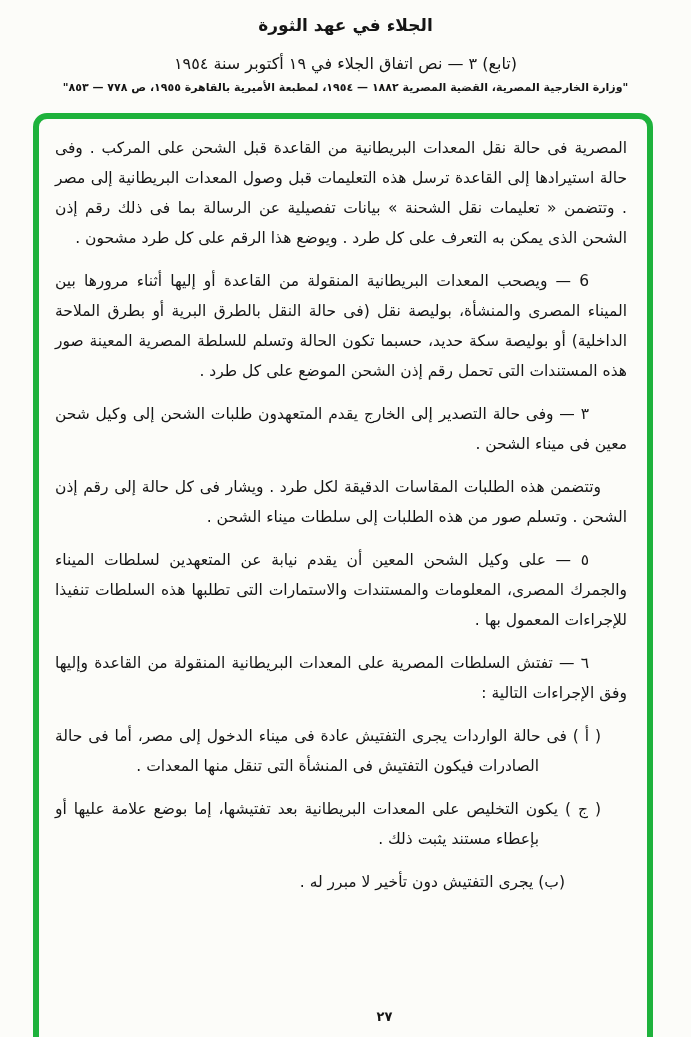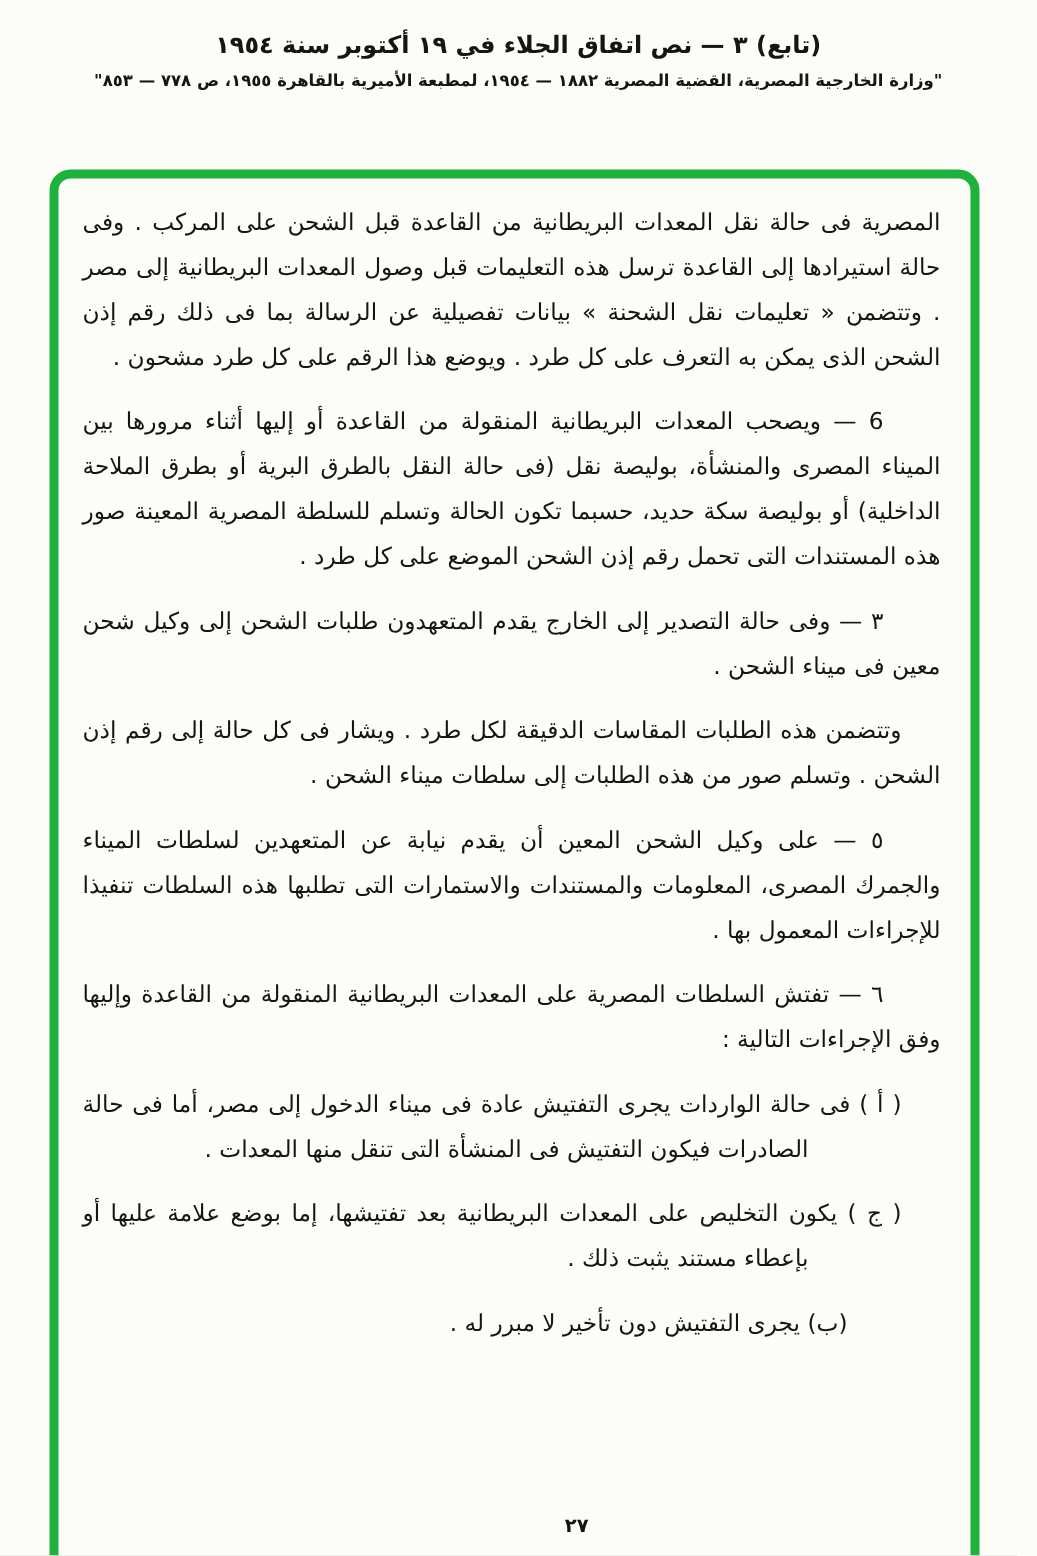--- a/index.html
+++ b/index.html
@@ -23,23 +23,23 @@
     text-align: center;
     padding-top: 13px;
   }
   .doc-title {
     font-size: 17px;
     font-weight: bold;
     line-height: 24px;
   }
   .doc-subtitle {
     font-size: 16px;
-    font-weight: bold;
+    font-weight: normal;
     line-height: 24px;
-    margin-top: 5px;
+    margin-top: 15px;
   }
   .doc-source {
     font-size: 11px;
     font-weight: bold;
     line-height: 16px;
     margin-top: 4px;
     white-space: nowrap;
   }
   .green-box {
     position: absolute;
@@ -92,20 +92,21 @@
     font-size: 13px;
     font-weight: bold;
   }
 </style>
 </head>
 <body>
 
 <div class="page" style="background: rgb(252, 252, 249); color: rgb(21, 21, 21);">
 
   <header class="doc-header">
+    <div class="doc-title">الجلاء في عهد الثورة</div>
     <div class="doc-subtitle">(تابع) ٣ — نص اتفاق الجلاء في ١٩ أكتوبر سنة ١٩٥٤</div>
     <div class="doc-source">"وزارة الخارجية المصرية، القضية المصرية ١٨٨٢ — ١٩٥٤، لمطبعة الأميرية بالقاهرة ١٩٥٥، ص ٧٧٨ — ٨٥٣"</div>
   </header>
 
   <main class="green-box" style="border-color: rgb(30, 178, 60);">
     <div class="body-text" id="paragraphs">
         <p class="para plain">المصرية فى حالة نقل المعدات البريطانية من القاعدة قبل الشحن على المركب . وفى حالة استيرادها إلى القاعدة ترسل هذه التعليمات قبل وصول المعدات البريطانية إلى مصر . وتتضمن « تعليمات نقل الشحنة » بيانات تفصيلية عن الرسالة بما فى ذلك رقم إذن الشحن الذى يمكن به التعرف على كل طرد . ويوضع هذا الرقم على كل طرد مشحون .</p>
         <p class="para numbered">6 — ويصحب المعدات البريطانية المنقولة من القاعدة أو إليها أثناء مرورها بين الميناء المصرى والمنشأة، بوليصة نقل (فى حالة النقل بالطرق البرية أو بطرق الملاحة الداخلية) أو بوليصة سكة حديد، حسبما تكون الحالة وتسلم للسلطة المصرية المعينة صور هذه المستندات التى تحمل رقم إذن الشحن الموضع على كل طرد .</p>
         <p class="para numbered">٣ — وفى حالة التصدير إلى الخارج يقدم المتعهدون طلبات الشحن إلى وكيل شحن معين فى ميناء الشحن .</p>
         <p class="para indent">وتتضمن هذه الطلبات المقاسات الدقيقة لكل طرد . ويشار فى كل حالة إلى رقم إذن الشحن . وتسلم صور من هذه الطلبات إلى سلطات ميناء الشحن .</p>

